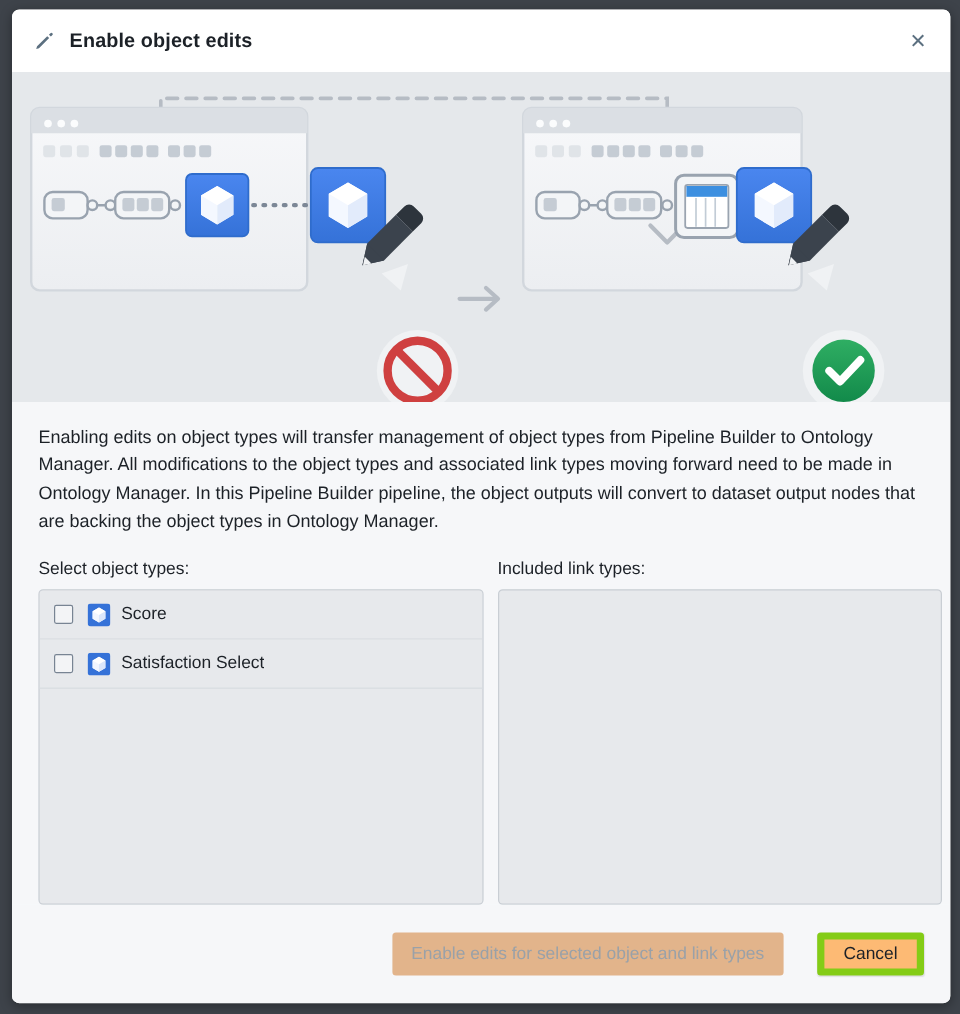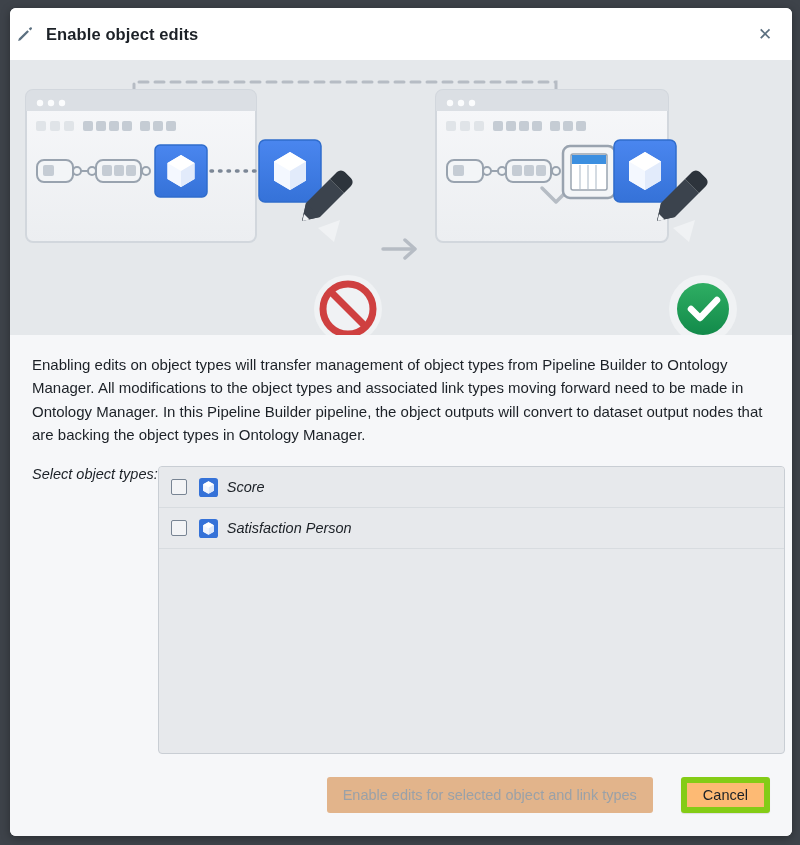--- a/index.html
+++ b/index.html
@@ -27,21 +27,21 @@
     flex-direction: column;
   }
 
   
   .dlg-header {
     height: 52px;
     flex: 0 0 52px;
     background: #ffffff;
     display: flex;
     align-items: center;
-    padding: 0 16px 0 6px;
+    padding: 0 16px 0 18px;
     position: relative;
   }
   .hdr-icon {
     width: 18px; height: 18px;
     flex: 0 0 18px;
     margin-right: 12px;
     display: block;
   }
   .dlg-title {
     font-size: 16.5px;
@@ -95,23 +95,22 @@
 
   .cols {
     display: flex;
     gap: 12px;
     flex: 1 1 auto;
     min-height: 0;
   }
   .col {
     flex: 1 1 50%;
     display: flex;
-    flex-direction: row;
+    flex-direction: column;
     min-width: 0;
-    font-style: italic;
   }
   .col-label {
     font-size: 14.5px;
     color: #1c2127;
     margin-bottom: 9px;
   }
   .panel {
     flex: 1 1 auto;
     background: #e7e9ec;
     border: 1px solid #c9ced4;
@@ -380,26 +379,30 @@
 
           <div class="row">
             <div class="cbx"></div>
             <svg class="obj-icon" viewBox="0 0 20 20">
               <rect x="0" y="0" width="20" height="20" rx="3" fill="#3572d8"></rect>
               <path d="M10 3.4 L15.6 6.7 L15.6 13.3 L10 16.6 L4.4 13.3 L4.4 6.7 Z" fill="#ffffff"></path>
               <path d="M10 3.4 L15.6 6.7 L10 10 L4.4 6.7 Z" fill="#ffffff"></path>
               <path d="M10 10 L15.6 6.7 L15.6 13.3 L10 16.6 Z" fill="#dbe7fb"></path>
               <path d="M10 10 L4.4 6.7 L4.4 13.3 L10 16.6 Z" fill="#f2f6fe"></path>
             </svg>
-            <span class="row-label">Satisfaction Person</span>
+            <span class="row-label">Satisfaction Select</span>
           </div>
 
         </div>
       </div>
 
+      <div class="col">
+        <div class="col-label">Included link types:</div>
+        <div class="panel empty"></div>
+      </div>
 
     </div>
   </div>
 
   <div class="dlg-footer">
     <button class="btn btn-primary-disabled" disabled="">Enable edits for selected object and link types</button>
     <button class="btn btn-cancel">Cancel</button>
   </div>
 
 </div>

